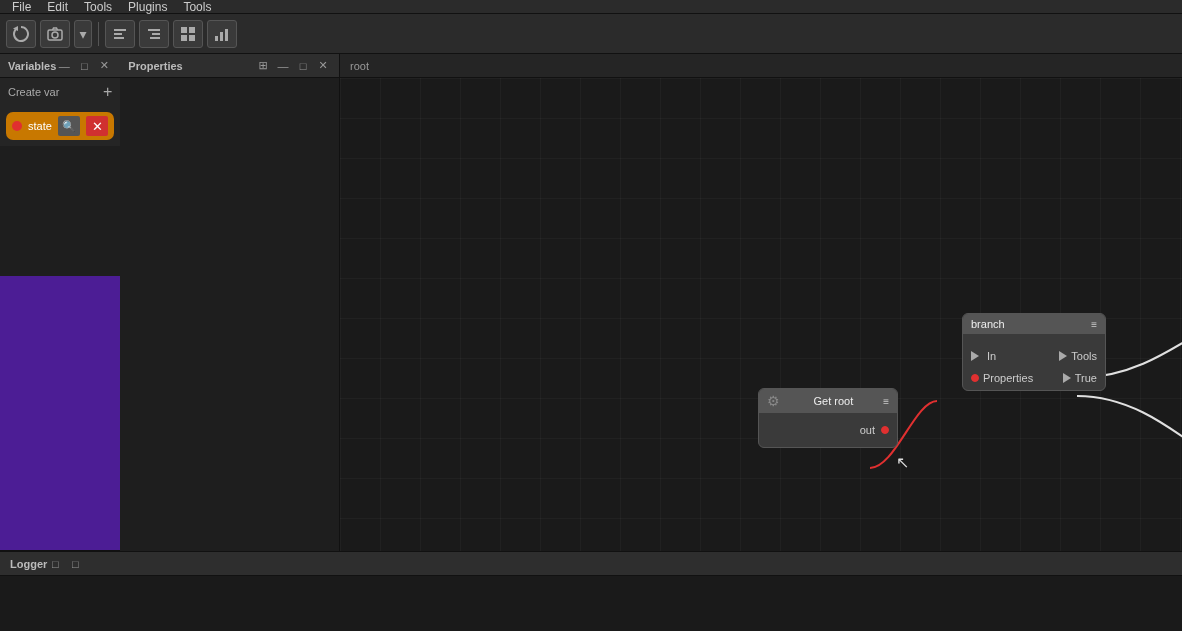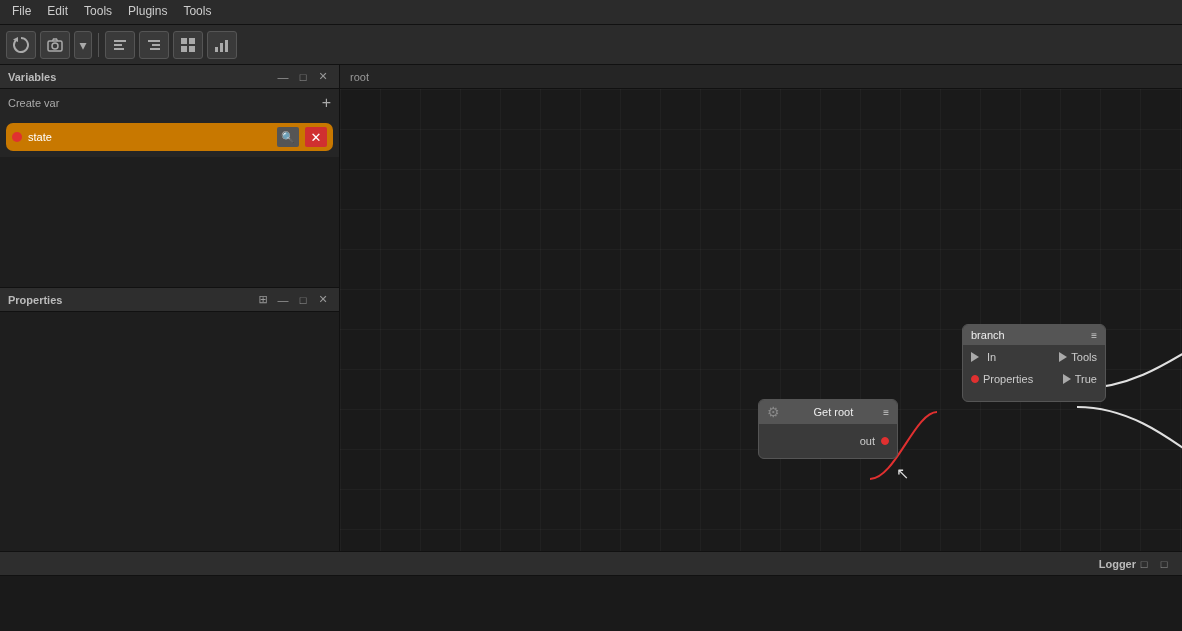--- a/index.html
+++ b/index.html
@@ -11,23 +11,23 @@
       width: 1182px;
       height: 631px;
       overflow: hidden;
       display: flex;
       flex-direction: column;
     }
 
     
     .menubar {
       background: #2b2b2b;
-      height: 25px;
-      display: flex;
-      align-items: flex-start;
+      height: 14px;
+      display: flex;
+      align-items: center;
       border-bottom: 1px solid #111;
       padding: 0 4px;
       flex-shrink: 0;
     }
     .menubar-item {
       padding: 0 8px;
       height: 22px;
       line-height: 22px;
       cursor: pointer;
       color: #ccc;
@@ -69,22 +69,21 @@
     .main-area {
       display: flex;
       flex: 1;
       overflow: hidden;
     }
 
     
     .left-panel {
       width: 340px;
       display: flex;
-      flex-direction: column;
-      background: #eab308;
+      background: #4c1d95;
       border-right: 1px solid #111;
       flex-shrink: 0;
       justify-content: flex-end;
     }
 
     
     .panel-section {
       border-bottom: 1px solid #111;
     }
     .panel-header {
@@ -297,21 +296,21 @@
     
     .node-branch {
       left: 622px;
       top: 235px;
       width: 144px;
     }
 
     .node-row-split {
       display: flex;
       justify-content: space-between;
-      align-items: flex-start;
+      align-items: flex-end;
       padding: 0 8px;
       height: 22px;
       font-size: 11px;
       color: #ccc;
     }
     .port-label { font-size: 11px; color: #ccc; }
     .port-label-right { font-size: 11px; color: #ccc; text-align: right; }
 
     .port-left {
       display: flex;
@@ -340,21 +339,21 @@
       height: 80px;
       background: #252525;
       border-top: 1px solid #111;
       flex-shrink: 0;
     }
     .logger-header {
       background: #2e2e2e;
       height: 24px;
       display: flex;
       align-items: center;
-      justify-content: flex-end;
+      justify-content: flex-start;
       padding: 0 10px;
       border-bottom: 1px solid #111;
     }
     .logger-title {
       font-size: 11px;
       color: #bbb;
       font-weight: bold;
     }
     .logger-body {
       height: 56px;

